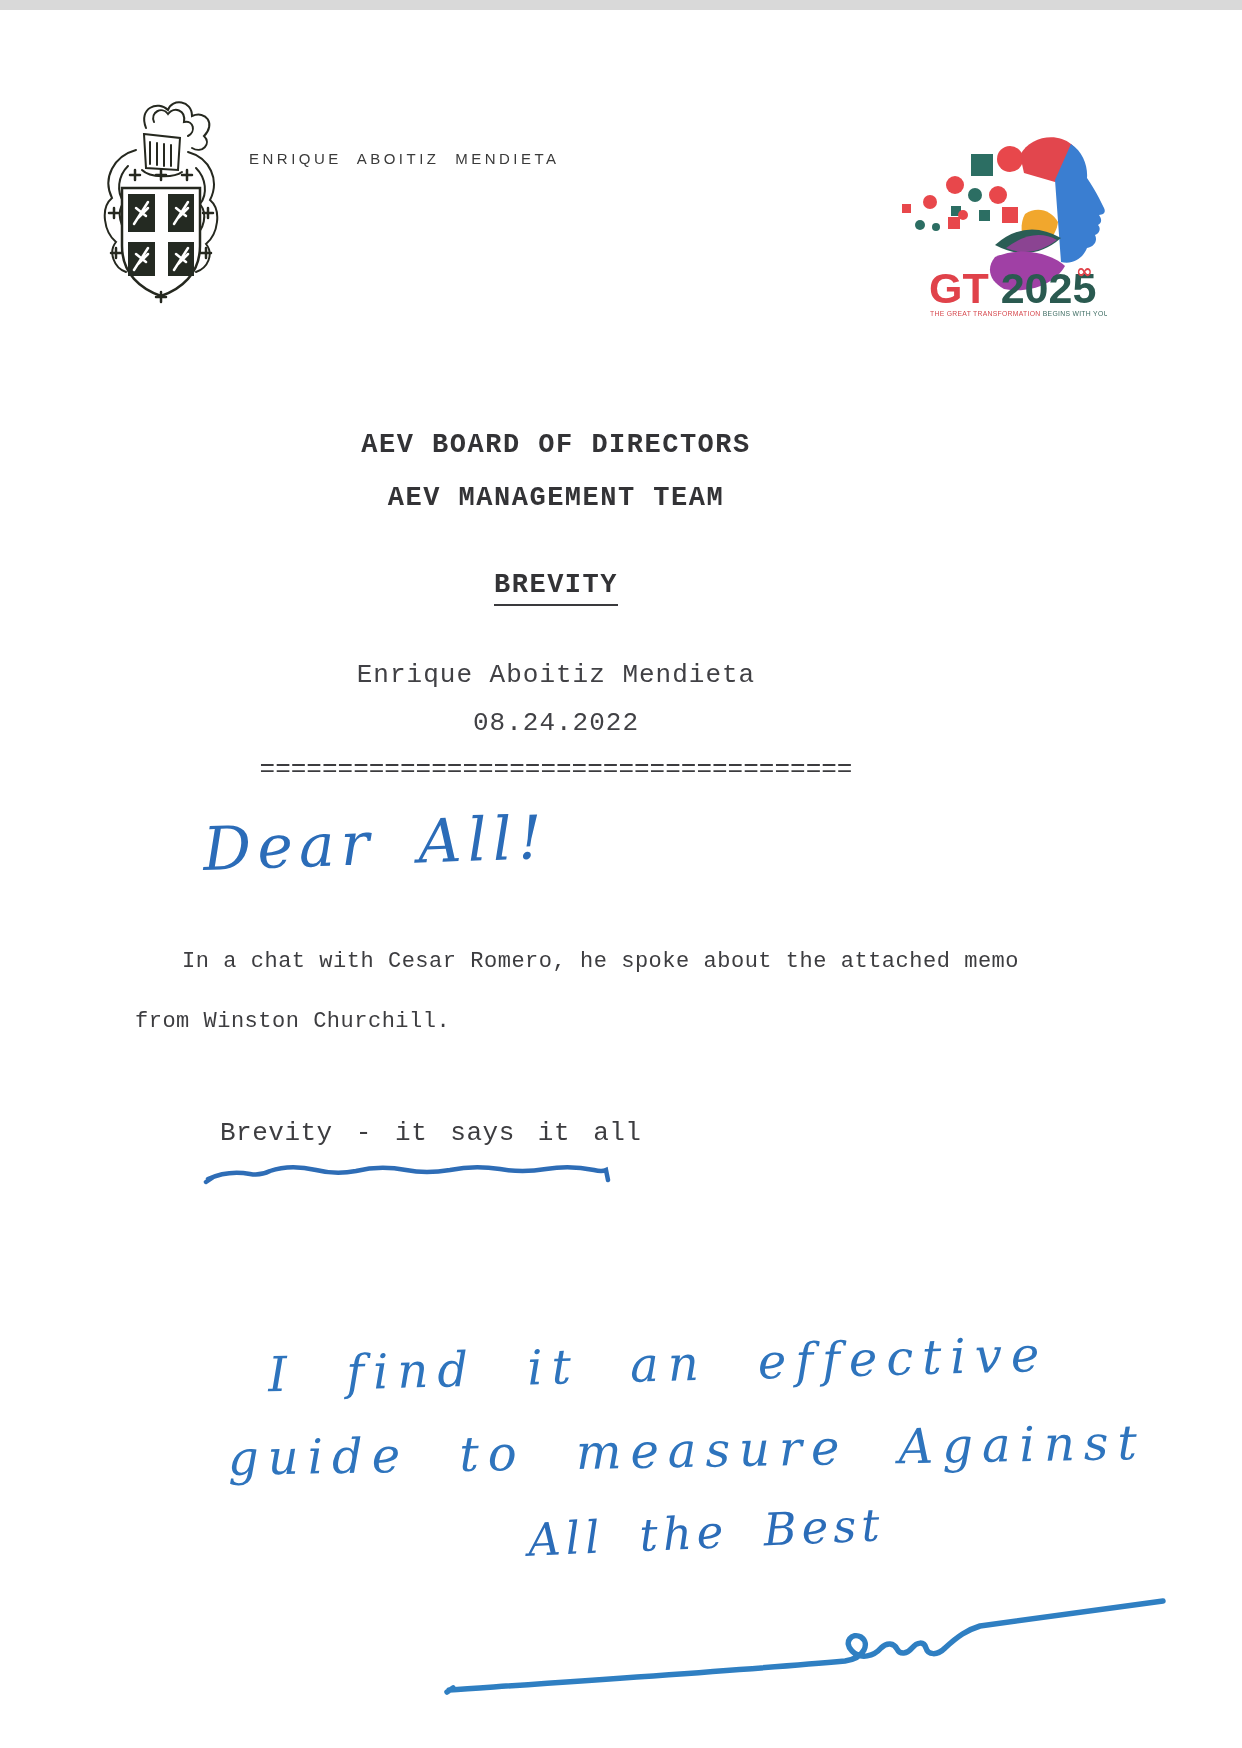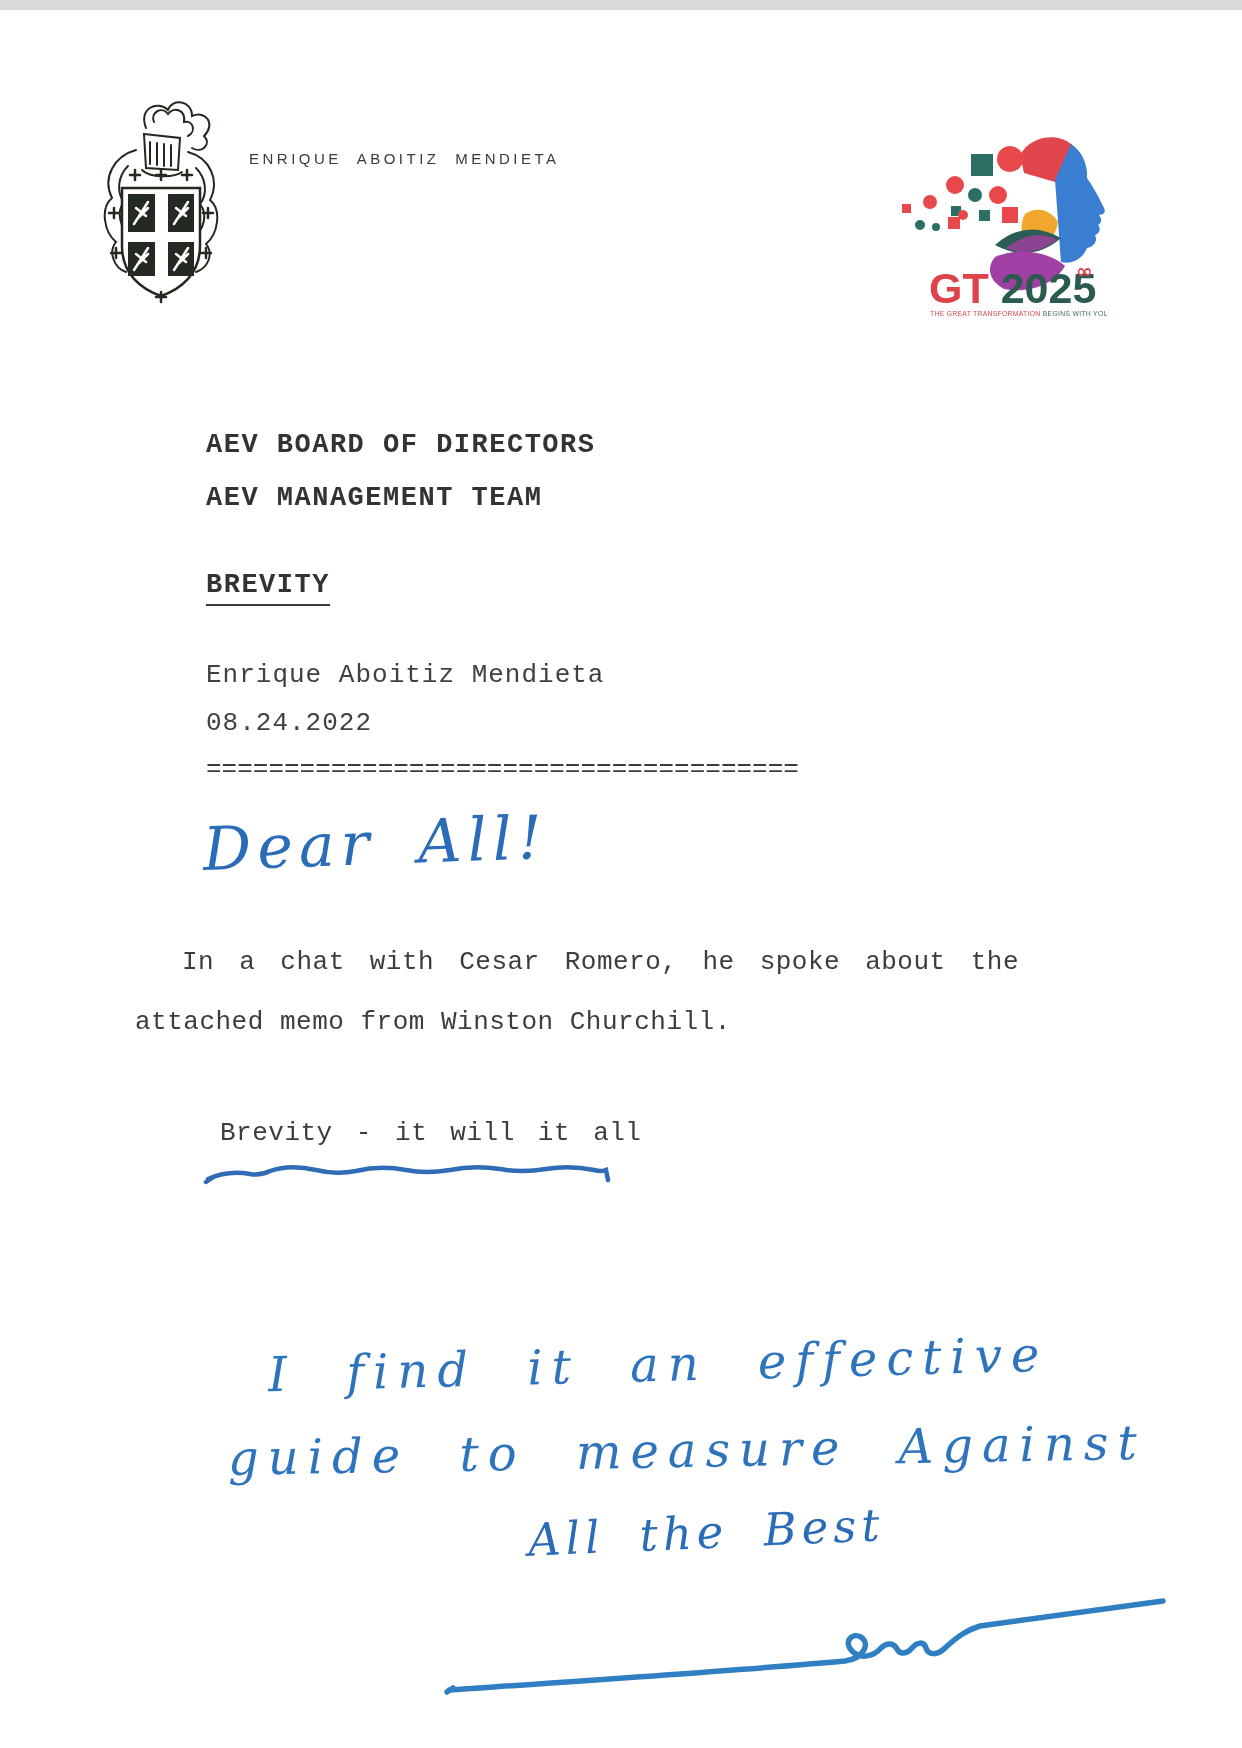--- a/index.html
+++ b/index.html
@@ -10,29 +10,29 @@
   }
   
   .crest { position:absolute; left:84px; top:86px; }
   .letterhead-name {
     position:absolute; left:249px; top:140px;
     font-family:"Liberation Sans", sans-serif;
     font-size:15px; letter-spacing:3.5px; word-spacing:8px; color:#3a3a3a;
   }
   .gtlogo { position:absolute; left:845px; top:100px; }
   
-  .cline { position:absolute; left:206px; width:700px; text-align:left; }
+  .cline { position:absolute; left:206px; width:700px; text-align:center; }
   .h-bold { font-weight:bold; font-size:27px; letter-spacing:1.5px; color:#333336; }
   .subject-underline { border-bottom:2px solid #3a3a3d; padding-bottom:4px; }
   .mono-reg { font-size:26px; color:#414145; letter-spacing:1px; }
   .separator { font-size:26px; color:#3c3c3f; letter-spacing:0; white-space:nowrap; }
   
   .para {
     position:absolute; left:135px; width:884px;
-    font-size:26px; line-height:60px; letter-spacing:0.5px;
+    font-size:22px; line-height:60px; letter-spacing:0.5px;
     text-align:justify; text-indent:47px; color:#3d3d40;
   }
   .highlight {
     position:absolute; left:220px; top:1108px;
     font-size:26px; letter-spacing:0.5px; word-spacing:7px; color:#3d3d40;
   }
   
   .hand {
     position:absolute; color:#2b6cb8;
     font-family:"DejaVu Serif", serif; font-style:italic;
@@ -144,21 +144,21 @@
   </div>
   <div class="cline h-bold" style="top:473px">AEV MANAGEMENT TEAM</div>
   <div class="cline mono-reg" style="top:650px">Enrique Aboitiz Mendieta</div>
   <div class="cline mono-reg" style="top:698px">08.24.2022</div>
   <div class="cline separator" style="top:744px">======================================</div>
 
   <div class="hand salutation">Dear All!</div>
 
   <div class="para" style="top:922px">In a chat with Cesar Romero, he spoke about the attached memo from Winston Churchill.</div>
 
-  <div class="highlight">Brevity - it will it all</div>
+  <div class="highlight">Brevity - it says it all</div>
   <svg class="underline-svg" width="420" height="30" viewBox="0 0 420 30">
     <path d="M14 20 L8 24 M10 21 Q30 12 52 16 Q62 18 72 13 Q92 6 118 12 Q138 17 158 13
              Q182 7 208 12 Q228 16 252 12 Q276 7 302 11 Q324 15 348 11 Q372 7 396 12
              Q404 14 408 12 L410 22" fill="none" stroke="#2e6db6" stroke-width="4.5" stroke-linecap="round"></path>
   </svg>
 
 
   <div class="hand note1">I find it an effective</div>
   <div class="hand note2">guide to measure Against</div>
   <div class="hand closing">All the Best</div>

